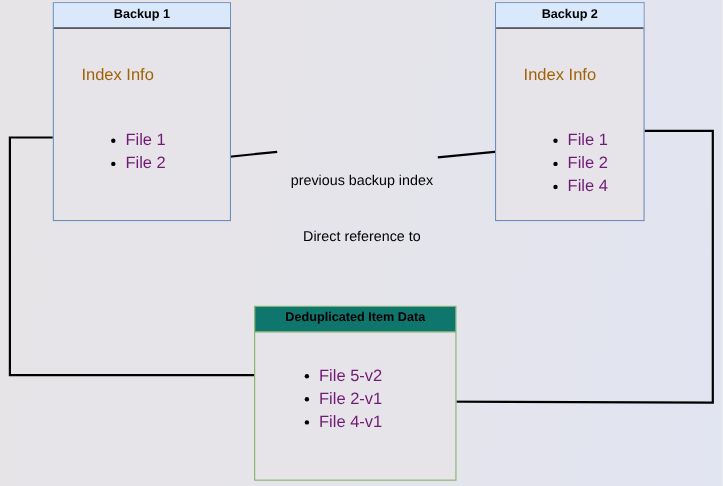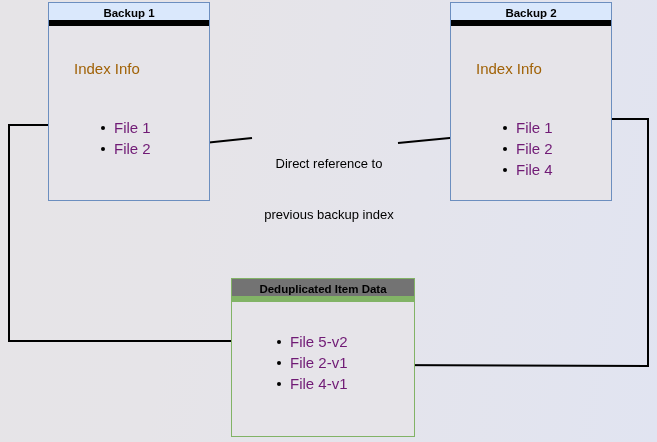--- a/index.html
+++ b/index.html
@@ -33,24 +33,24 @@
   }
   .dbox-header {
     box-sizing: border-box;
     height: 23px;
     line-height: 21px;
     text-align: center;
     font-size: 11.5px;
     font-weight: bold;
     color: #000000;
     background: #dae8fc;
-    border-bottom: 6px solid #000000;
+    border-bottom: 1px solid #000000;
   }
   .dbox.green .dbox-header {
-    background: #737373;
+    background: #0f766e;
     border-bottom-color: #82b366;
     font-size: 11.5px;
   }
   .dbox-body {
     position: relative;
     height: calc(100% - 23px);
   }
 
   .index-label {
     position: absolute;
@@ -137,21 +137,21 @@
     <div class="dbox-header">Backup 1</div>
     <div class="dbox-body">
       <div class="index-label" style="left:25px; top:34px;">Index Info</div>
       <ul class="file-list" style="left:51px; top:91px;">
         <li>File 1</li>
         <li>File 2</li>
       </ul>
     </div>
   </div>
 
-  <div class="dbox" style="left:450px; top:2px; width:162px; height:199px;">
+  <div class="dbox" style="left:450px; top:2px; width:136px; height:199px;">
     <div class="dbox-header">Backup 2</div>
     <div class="dbox-body">
       <div class="index-label" style="left:25px; top:34px;">Index Info</div>
       <ul class="file-list" style="left:51px; top:91px;">
         <li>File 1</li>
         <li>File 2</li>
         <li>File 4</li>
       </ul>
     </div>
   </div>
@@ -161,17 +161,17 @@
     <div class="dbox-body">
       <ul class="file-list" style="left:44px; top:29px;">
         <li>File 5-v2</li>
         <li>File 2-v1</li>
         <li>File 4-v1</li>
       </ul>
     </div>
   </div>
 
   <div class="edge-label" style="left:249px; top:121px; width:160px;">
+    <div>previous backup index</div>
     <div>Direct reference to</div>
-    <div>previous backup index</div>
   </div>
 
 </div>
 
 </body></html>

